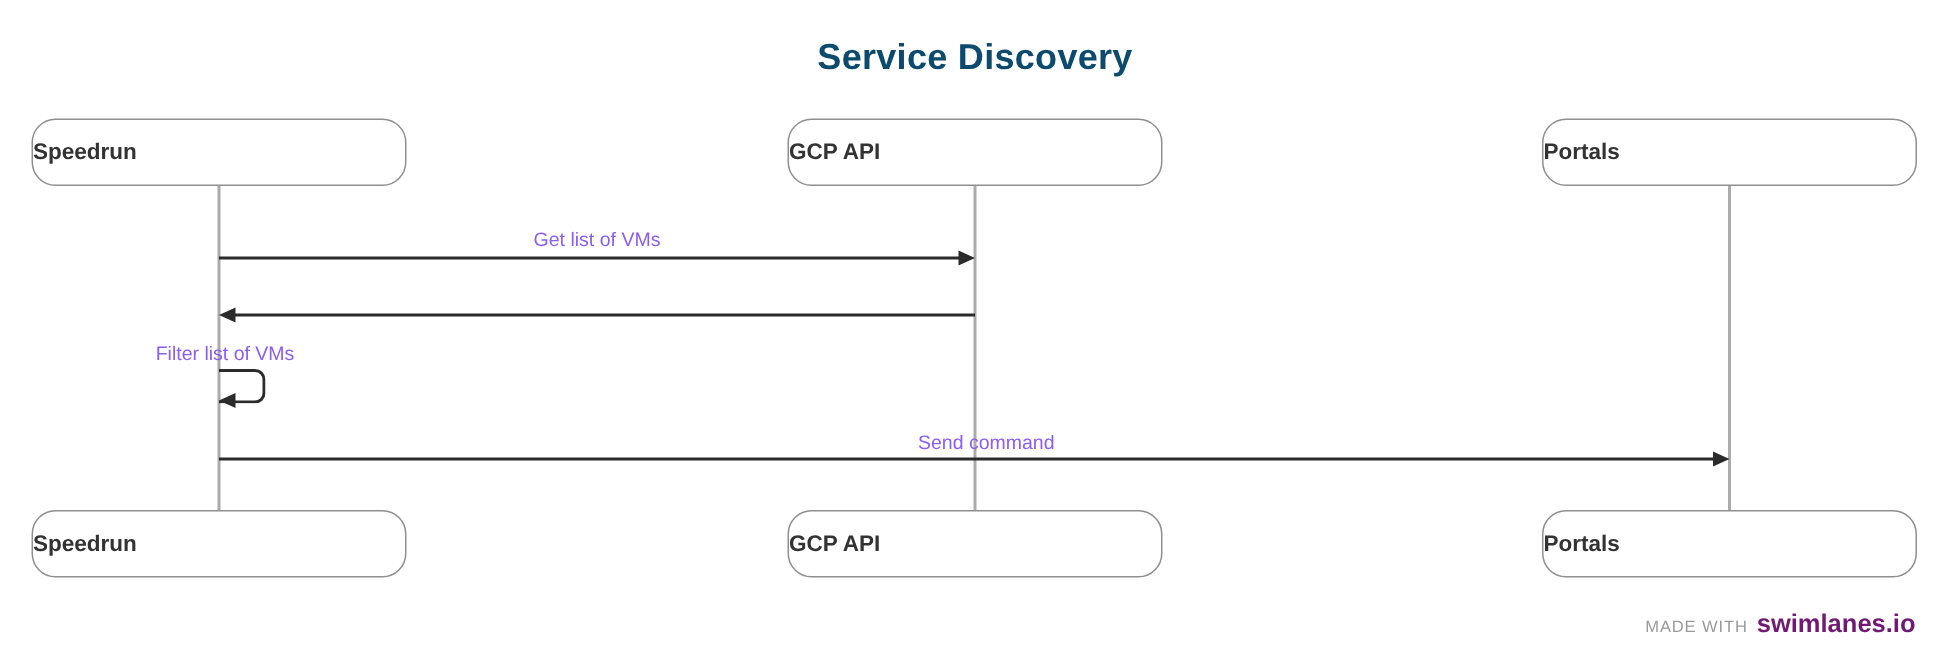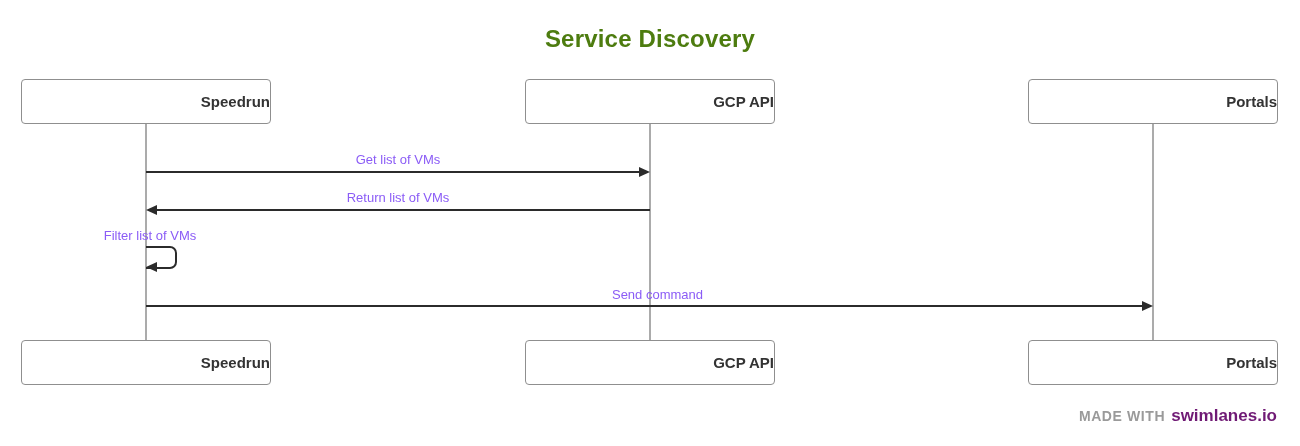--- a/index.html
+++ b/index.html
@@ -11,33 +11,33 @@
     background: #ffffff;
     font-family: "Liberation Sans", sans-serif;
     overflow: hidden;
   }
   .diagram-title {
     position: absolute;
     left: 0; top: 25px; width: 100%;
     text-align: center;
     font-size: 24px;
     font-weight: 700;
-    color: #4d7c0f;
+    color: #0c4a6e;
     letter-spacing: 0.2px;
   }
   .actor-box {
     position: absolute;
     width: 250px;
     height: 45px;
     background: #ffffff;
     border: 1.5px solid #8f8f8f;
-    border-radius: 4px;
+    border-radius: 16px;
     display: flex;
     align-items: center;
-    justify-content: flex-end;
+    justify-content: flex-start;
     font-size: 15px;
     font-weight: 600;
     color: #333333;
     z-index: 2;
   }
   .lifeline {
     position: absolute;
     width: 2px;
     top: 124px;
     height: 216px;
@@ -88,24 +88,24 @@
   .footer {
     position: absolute;
     right: 23px;
     top: 406px;
     display: flex;
     align-items: baseline;
     gap: 6px;
     z-index: 2;
   }
   .footer-made-with {
-    font-size: 14px;
+    font-size: 11px;
     letter-spacing: 0.6px;
     color: #9a9a9a;
-    font-weight: 700;
+    font-weight: 400;
   }
   .footer-brand {
     font-size: 17px;
     color: #701a75;
     font-weight: 600;
     text-decoration: none;
   }
 </style>
 </head>
 <body>
@@ -125,21 +125,20 @@
     <span>GCP API</span>
   </div>
   <div class="actor-box" style="left:1028px; top:79px;">
     <span>Portals</span>
   </div>
 
   <div class="msg-label" style="left:146px; top:152px; width:504px;">Get list of VMs</div>
   <div class="msg-line" style="left:146px; top:171px; width:495px;"></div>
   <div class="arrowhead-right" style="left:639px; top:167px;"></div>
 
-  <div class="msg-label" style="left:146px; top:190px; width:504px;">Return list of VMs</div>
   <div class="msg-line" style="left:156px; top:209px; width:494px;"></div>
   <div class="arrowhead-left" style="left:146px; top:205px;"></div>
 
   <div class="msg-label" style="left:50px; top:228px; width:200px;">Filter list of VMs</div>
   <div class="self-loop"></div>
   <div class="arrowhead-left" style="left:146px; top:262px;"></div>
 
   <div class="msg-label" style="left:154px; top:287px; width:1007px;">Send command</div>
   <div class="msg-line" style="left:146px; top:305px; width:998px;"></div>
   <div class="arrowhead-right" style="left:1142px; top:301px;"></div>

